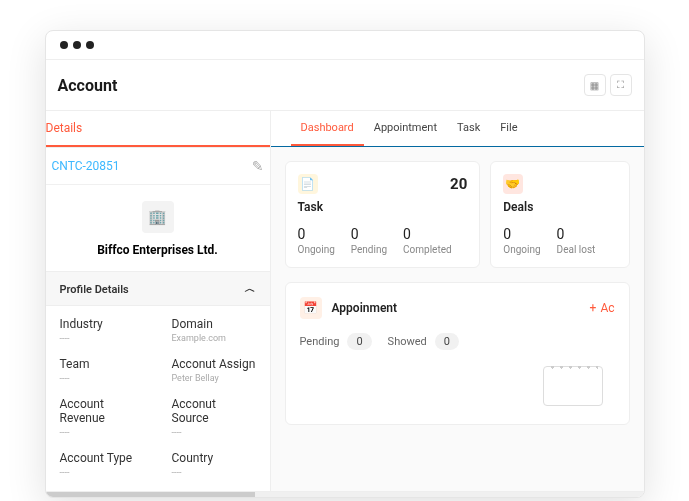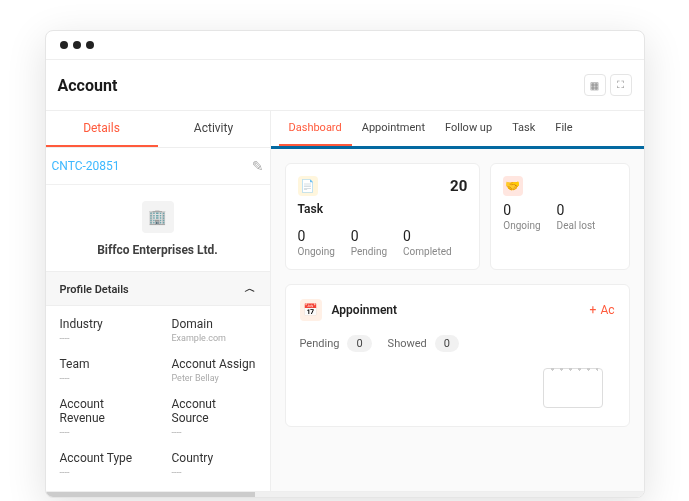--- a/index.html
+++ b/index.html
@@ -8,38 +8,38 @@
 .titlebar{display:flex;align-items:center;padding:10px 14px;border-bottom:1px solid #eee}
 .dots{display:flex;gap:5px}
 .dot{width:8px;height:8px;border-radius:50%;background:#222}
 .header{display:flex;align-items:center;justify-content:space-between;padding:14px 12px;border-bottom:1px solid #eee}
 .header h1{font-size:16px;font-weight:700;color:#1a1a1a}
 .header-actions{display:flex;gap:4px}
 .icon-btn{width:22px;height:22px;border:1px solid #e5e5e5;border-radius:4px;display:flex;align-items:center;justify-content:center;cursor:pointer;font-size:10px;color:#888}
 .body{display:flex;height:380px}
 .left{width:225px;border-right:1px solid #eee;overflow:hidden;display:flex;flex-direction:column}
 .left-tabs{display:flex;border-bottom:1px solid #eee}
-.left-tab{flex:1;text-align:center;padding:10px 0;font-size:12px;cursor:pointer;color:#444}
+.left-tab{flex:1;padding:10px 0;font-size:12px;cursor:pointer;color:#444}
 .left-tab.active{color:#ff5a3c;border-bottom:2px solid #ff5a3c;background:#fff}
 .left-content{flex:1;overflow-y:auto}
 .id-row{display:flex;align-items:center;justify-content:space-between;padding:10px 6px;border-bottom:1px solid #f0f0f0}
 .id-link{color:#3db8ff;font-size:12px;cursor:pointer}
 .edit-icon{color:#aaa;font-size:14px;cursor:pointer}
 .company-block{text-align:center;padding:16px 0 14px}
 .company-icon{width:32px;height:32px;background:#f3f3f3;border-radius:4px;margin:0 auto 10px;display:flex;align-items:center;justify-content:center;font-size:15px;color:#888}
-.company-name{font-size:12px;font-weight:700;color:#404040}
+.company-name{font-size:12px;font-weight:700;color:#000000}
 .section-header{display:flex;align-items:flex-end;justify-content:space-between;padding:9px 14px;background:#f7f7f7;border-top:1px solid #eee;border-bottom:1px solid #eee;cursor:pointer}
 .section-header span{font-size:11px;font-weight:600;color:#333}
 .chevron{font-size:10px;color:#666}
 .fields{display:grid;grid-template-columns:1fr 1fr;gap:0;padding:4px 0}
 .field{padding:7px 14px}
 .field-label{font-size:12px;color:#333;margin-bottom:2px}
 .field-value{font-size:9px;color:#aaa}
 .right{flex:1;display:flex;flex-direction:column;overflow:hidden}
-.right-tabs{display:flex;border-bottom:3px solid #0369a1;padding:0 8px}
+.right-tabs{display:flex;border-bottom:1px solid #0369a1;padding:0 20px}
 .right-tab{padding:10px 10px;font-size:11px;cursor:pointer;color:#444;white-space:nowrap}
 .right-tab.active{color:#ff5a3c;border-bottom:2px solid #ff5a3c}
 .right-content{flex:1;padding:14px;background:#fafafa;overflow:hidden}
 .cards-row{display:flex;gap:10px;margin-bottom:14px}
 .card{background:#fff;border:1px solid #eee;border-radius:6px;padding:12px}
 .card.task{flex:2.1}
 .card.deals{flex:1.4}
 .card-top{display:flex;align-items:center;justify-content:space-between;margin-bottom:6px}
 .card-icon{width:20px;height:20px;border-radius:4px;font-size:12px;display:flex;align-items:center;justify-content:center}
 .card-icon.yellow{background:#fff6dd}
@@ -84,21 +84,20 @@
       <div class="icon-btn">
         <span>⛶</span>
       </div>
     </div>
   </div>
 
   <div class="body">
     <div class="left">
       <div class="left-tabs">
         <div class="left-tab active">Details</div>
-        <div class="left-tab">Activity</div>
       </div>
       <div class="left-content">
         <div class="id-row">
           <span class="id-link">CNTC-20851</span>
           <span class="edit-icon">✎</span>
         </div>
         <div class="company-block">
           <div class="company-icon">🏢</div>
           <div class="company-name">Biffco Enterprises Ltd.</div>
         </div>
@@ -148,21 +147,20 @@
             <div class="field-value"></div>
           </div>
         </div>
       </div>
     </div>
 
     <div class="right">
       <div class="right-tabs">
         <div class="right-tab active">Dashboard</div>
         <div class="right-tab">Appointment</div>
-        <div class="right-tab">Follow up</div>
         <div class="right-tab">Task</div>
         <div class="right-tab">File</div>
       </div>
       <div class="right-content">
         <div class="cards-row">
           <div class="card task">
             <div class="card-top">
               <div class="card-icon yellow">📄</div>
               <div class="card-count">20</div>
             </div>
@@ -179,20 +177,21 @@
               <div>
                 <div class="stat-num">0</div>
                 <div class="stat-label">Completed</div>
               </div>
             </div>
           </div>
           <div class="card deals">
             <div class="card-top">
               <div class="card-icon pink">🤝</div>
             </div>
+            <div class="card-title">Deals</div>
             <div class="stats">
               <div>
                 <div class="stat-num">0</div>
                 <div class="stat-label">Ongoing</div>
               </div>
               <div>
                 <div class="stat-num">0</div>
                 <div class="stat-label">Deal lost</div>
               </div>
             </div>

